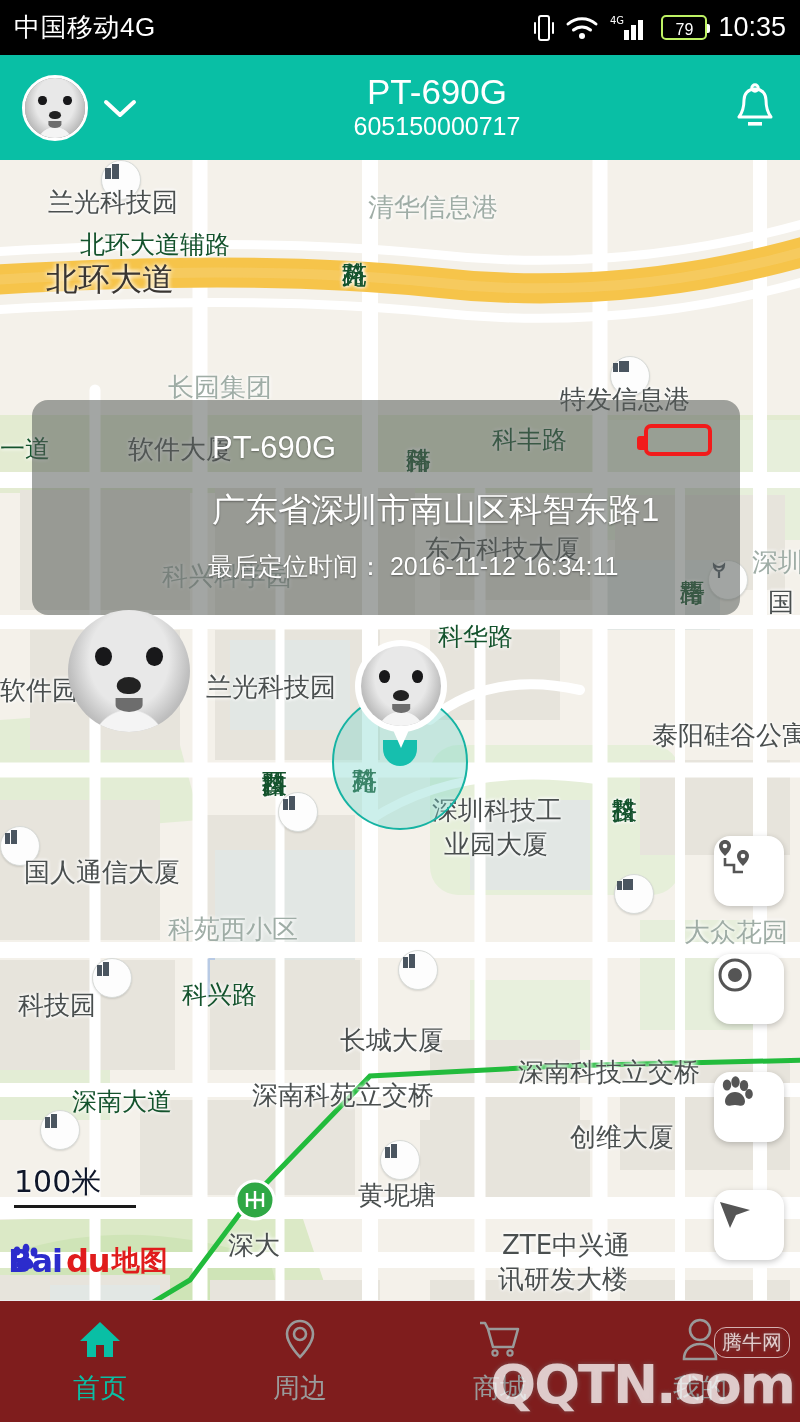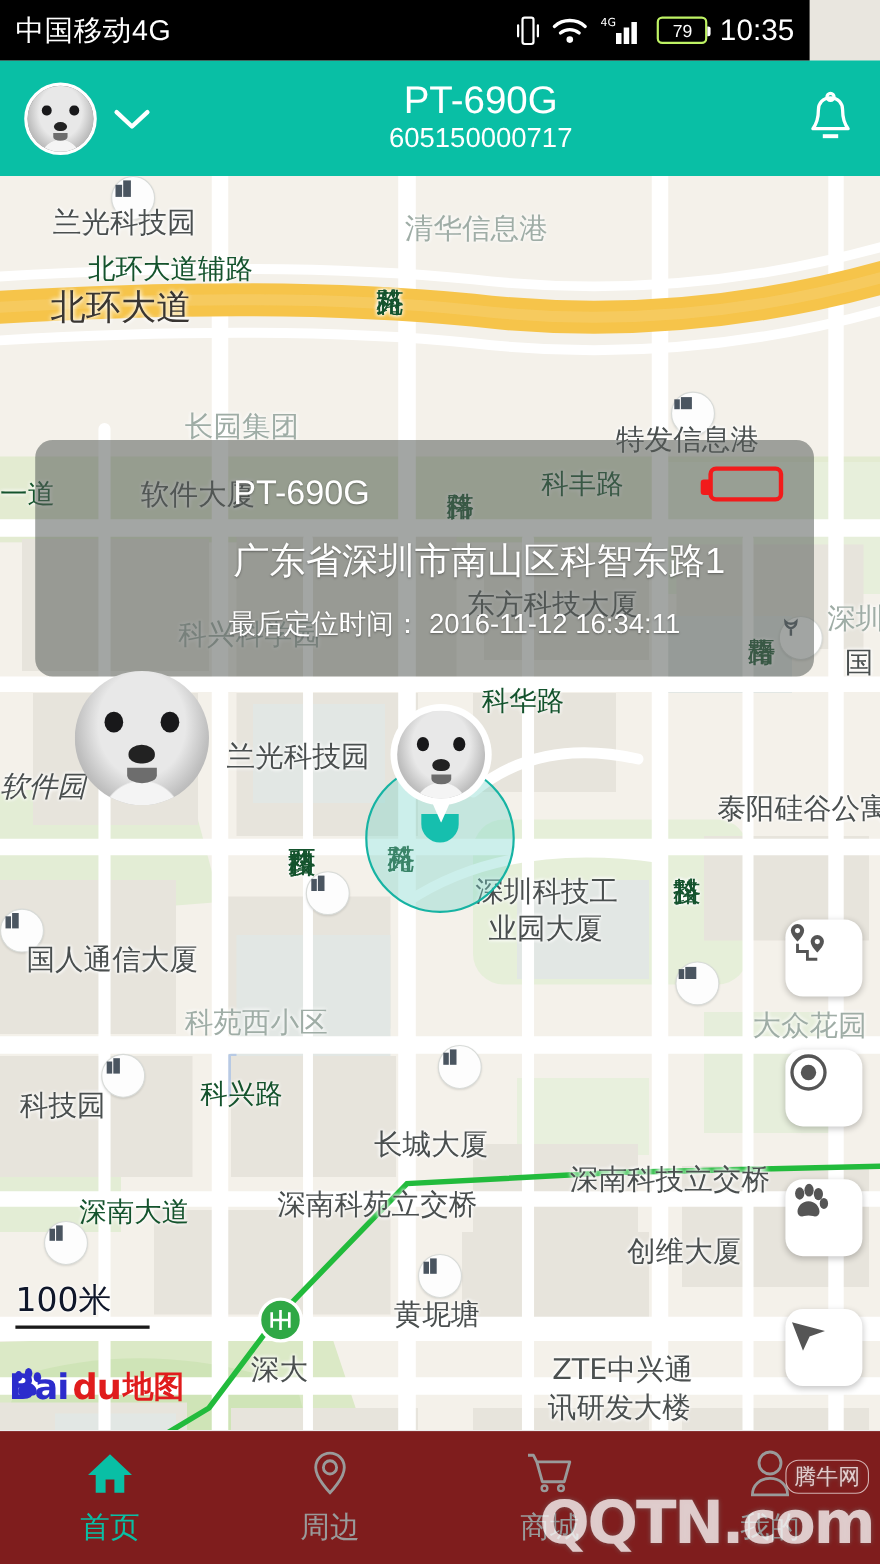--- a/index.html
+++ b/index.html
@@ -4,21 +4,21 @@
 <style>
   * { margin:0; padding:0; box-sizing:border-box; }
   html,body { width:800px; height:1422px; }
   body {
     font-family:"Liberation Sans","DejaVu Sans",sans-serif;
     background:#e9e6df; overflow:hidden; position:relative;
   }
 
   
   .statusbar{
-    position:absolute; top:0; left:0; width:736px; height:55px;
+    position:absolute; top:0; left:0; width:800px; height:55px;
     background:#000; color:#fff; display:flex; align-items:center;
     padding:0 14px; z-index:60;
   }
   .carrier{ font-size:26px; letter-spacing:.5px; }
   .status-right{ margin-left:auto; display:flex; align-items:center; gap:11px; }
   .sb-time{ font-size:27px; }
   .batt-shell{
     width:46px;height:25px;border:2px solid #bef264;border-radius:5px;
     display:flex;align-items:flex-end;justify-content:center;position:relative;
   }
@@ -374,21 +374,21 @@
       <div class="mlabel lb-road" style="left: 492px; top: 263px;">科丰路</div>
       <div class="mlabel lb-road lb-vert" style="left: 402px; top: 268px;">科伟路</div>
       <div class="mlabel lb-poi" style="left: 128px; top: 272px;">软件大厦</div>
       <div class="mlabel lb-poi" style="left: 424px; top: 372px;">东方科技大厦</div>
       <div class="mlabel lb-faint" style="left: 162px; top: 370px; margin-top: 29px;">科兴科学园</div>
       <div class="mlabel lb-faint" style="left: 752px; top: 385px;">深圳</div>
       <div class="mlabel lb-poi" style="left: 768px; top: 425px;">国</div>
       <div class="mlabel lb-road lb-vert" style="left: 676px; top: 400px;">青梧路</div>
       <div class="mlabel lb-road" style="left: 438px; top: 460px;">科华路</div>
       <div class="mlabel lb-poi" style="left: 206px; top: 510px;">兰光科技园</div>
-      <div class="mlabel lb-poi" style="left: 0px; top: 538px; font-style: italic;">软件园</div>
+      <div class="mlabel lb-poi" style="left: 0px; top: 513px;">软件园</div>
       <div class="mlabel lb-poi" style="left: 652px; top: 558px;">泰阳硅谷公寓</div>
       <div class="mlabel lb-road lb-vert" style="left: 258px; top: 592px;">科技西路</div>
       <div class="mlabel lb-road lb-vert" style="left: 348px; top: 588px;">科苑路</div>
       <div class="mlabel lb-road lb-vert" style="left: 608px; top: 618px;">科技路</div>
       <div class="mlabel lb-poi" style="left: 432px; top: 633px;">深圳科技工</div>
       <div class="mlabel lb-poi" style="left: 444px; top: 667px;">业园大厦</div>
       <div class="mlabel lb-poi" style="left: 24px; top: 695px;">国人通信大厦</div>
       <div class="mlabel lb-faint" style="left: 168px; top: 752px;">科苑西小区</div>
       <div class="mlabel lb-faint" style="left: 684px; top: 755px;">大众花园</div>
       <div class="mlabel lb-poi" style="left: 18px; top: 828px;">科技园</div>

